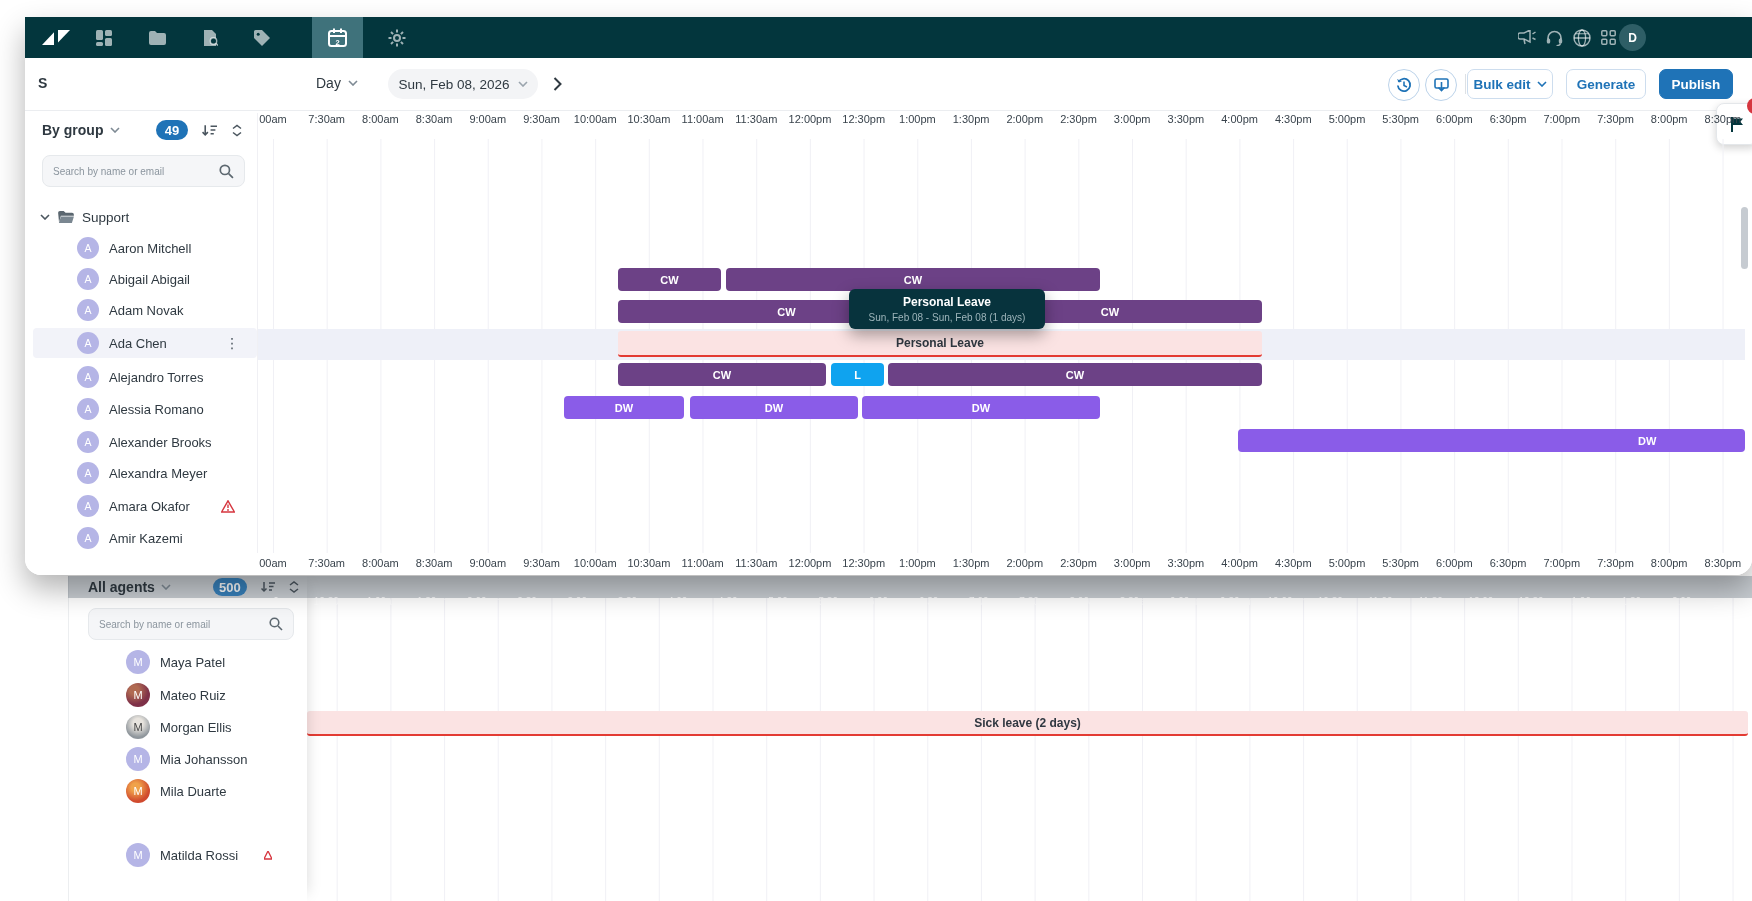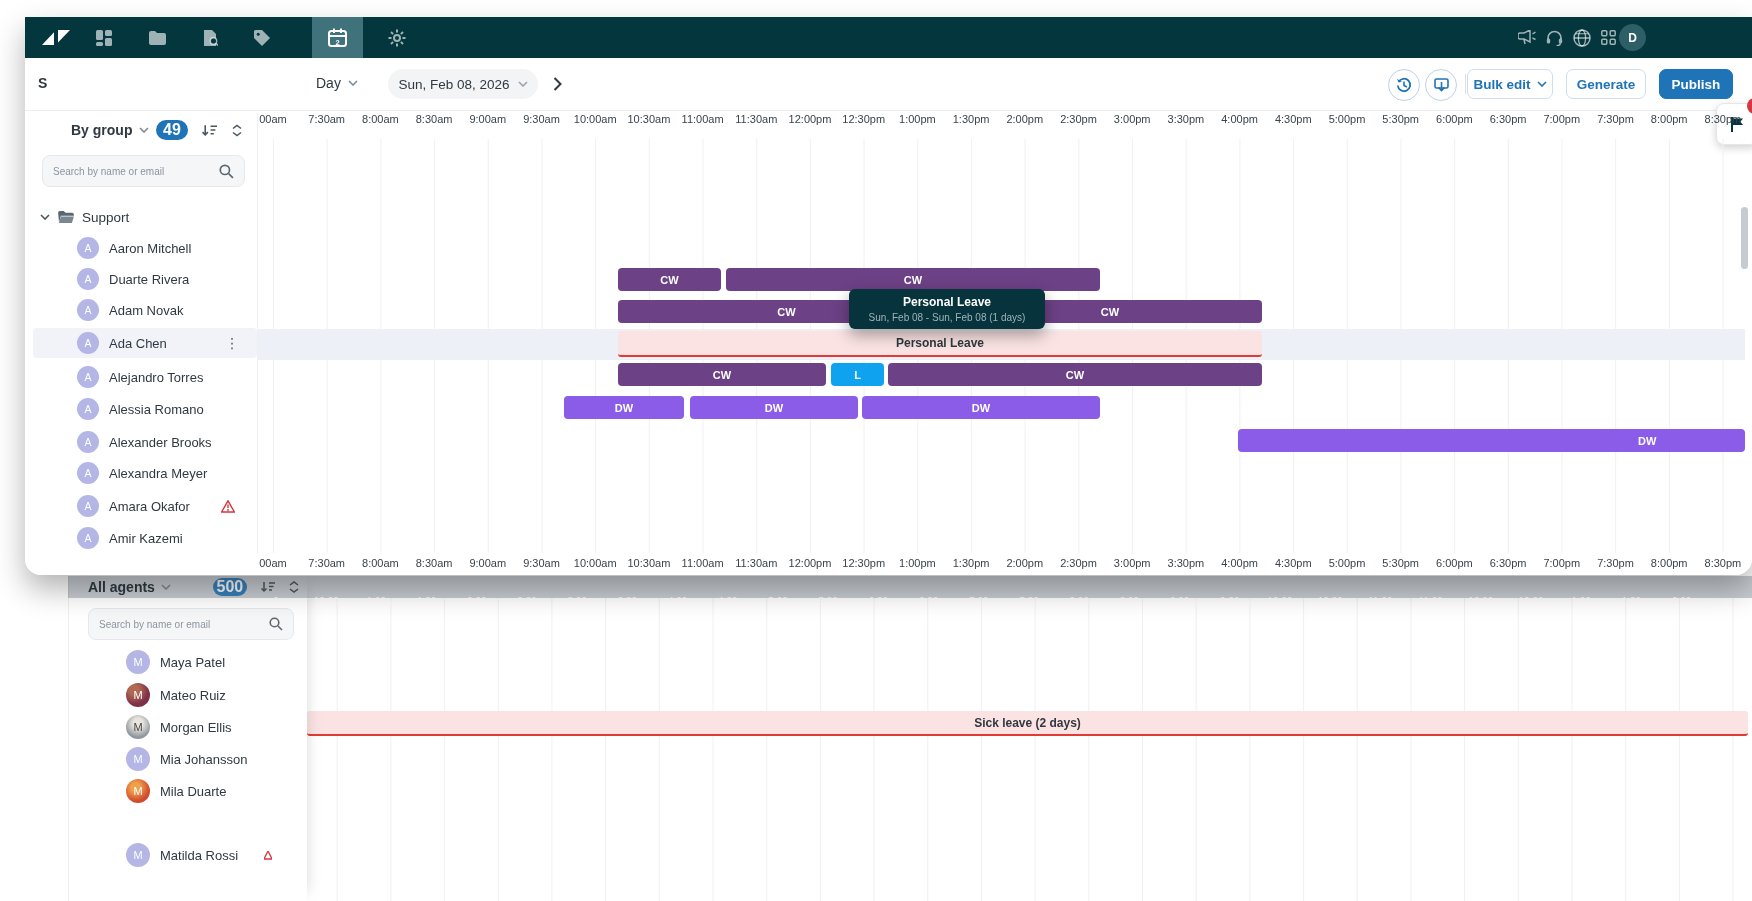--- a/index.html
+++ b/index.html
@@ -27,21 +27,21 @@
   .btn{position:absolute;top:11px;height:30px;border-radius:7px;display:flex;align-items:center;justify-content:center;
     gap:6px;font-size:13.5px;font-weight:bold;box-sizing:border-box;}
   .btn-outline{border:1px solid #cdddee;color:#1f73b7;background:#fff;}
   .btn-primary{background:#1F73B7;color:#fff;border:1px solid #1F73B7;}
   #flag-card{position:absolute;left:1691px;top:45px;width:40px;height:40px;background:#fff;border:1px solid #e4e7ea;
     border-radius:8px;box-shadow:0 3px 8px rgba(0,0,0,.18);display:flex;align-items:center;justify-content:center;color:#03363D;font-size:17px;}
   #flag-badge{position:absolute;right:-6px;top:-6px;width:16px;height:16px;background:#D6363F;border-radius:50%;
     color:#fff;font-size:9px;font-weight:bold;display:flex;align-items:center;justify-content:center;}
 
   
-  .pill{background:#1F73B7;color:#fff;border-radius:999px;font-size:16px;font-weight:bold;
+  .pill{background:#1F73B7;color:#fff;border-radius:999px;font-size:13px;font-weight:bold;
     display:flex;align-items:center;justify-content:center;}
   .search{position:absolute;background:#f5f6f8;border:1px solid #e6e9ec;border-radius:8px;display:flex;align-items:center;}
   .search input{flex:1;border:none;background:transparent;outline:none;font-size:10px;color:#2f3941;
     font-family:"Liberation Sans",sans-serif;padding:0 0 0 10px;}
   .search input::placeholder{color:#8b959e;}
   .agent-row{position:absolute;height:30px;display:flex;align-items:center;font-size:13px;color:#2f3941;}
   .avatar{width:22px;height:22px;border-radius:50%;background:#B5B5E6;color:#fff;font-size:10.5px;
     display:flex;align-items:center;justify-content:center;margin-right:10px;flex:0 0 auto;}
   .av-photo1{background:radial-gradient(circle at 35% 30%,#b06a52 20%,#7E3048 62%);}
   .av-photo2{background:radial-gradient(circle at 50% 35%,#e8e4de 25%,#8f969c 70%);color:#444;}
@@ -334,21 +334,21 @@
       </div>
       <div id="flag-card">
         <svg width="15" height="15" viewBox="0 0 15 15">
             <line x1="2" y1="0" x2="2" y2="15" stroke="#03363D" stroke-width="2"></line>
             <path d="M3 1.5 h10 l-2.6 3.2 L13 8 H3 Z" fill="#03363D"></path>
           </svg>
         <span id="flag-badge">0</span>
       </div>
     </div>
 
-    <span class="abs flex" style="left:17px;top:105px;font-size:14px;font-weight:bold;color:#2f3941;gap:7px;margin-left:29px;">
+    <span class="abs flex" style="left:17px;top:105px;font-size:14px;font-weight:bold;color:#2f3941;gap:7px;">
       <span>By group</span>
       <svg width="10" height="6" viewBox="0 0 10 6">
           <polyline points="1,1 5,5 9,1" fill="none" stroke="#7e8a94" stroke-width="1.6"></polyline>
         </svg>
     </span>
     <span class="pill abs" style="left:131px;top:103px;width:32px;height:20px;">49</span>
     <svg class="abs" style="left:177px;top:107px;" width="15" height="13" viewBox="0 0 14 12">
         <g stroke="#4b565f" stroke-width="1.5">
           <line x1="3" y1="1" x2="3" y2="10"></line>
           <polyline points="0.5,7.5 3,10 5.5,7.5" fill="none"></polyline>
@@ -384,21 +384,21 @@
     </div>
 
     <div class="abs" style="left:8px;top:311px;width:224px;height:30px;background:#F2F3F9;border-radius:4px;"></div>
 
     <div class="agent-row" style="left:52px;top:216px;">
         <span class="avatar">A</span>
         <span>Aaron Mitchell</span>
       </div>
     <div class="agent-row" style="left:52px;top:247px;">
         <span class="avatar">A</span>
-        <span>Duarte Rivera</span>
+        <span>Abigail Abigail</span>
       </div>
     <div class="agent-row" style="left:52px;top:278px;">
         <span class="avatar">A</span>
         <span>Adam Novak</span>
       </div>
     <div class="agent-row" style="left:52px;top:311px;">
       <span class="avatar">A</span>
       <span>Ada Chen</span>
       <span style="position:absolute;left:148px;color:#4b565f;font-size:14px;">⋮</span>
     </div>

